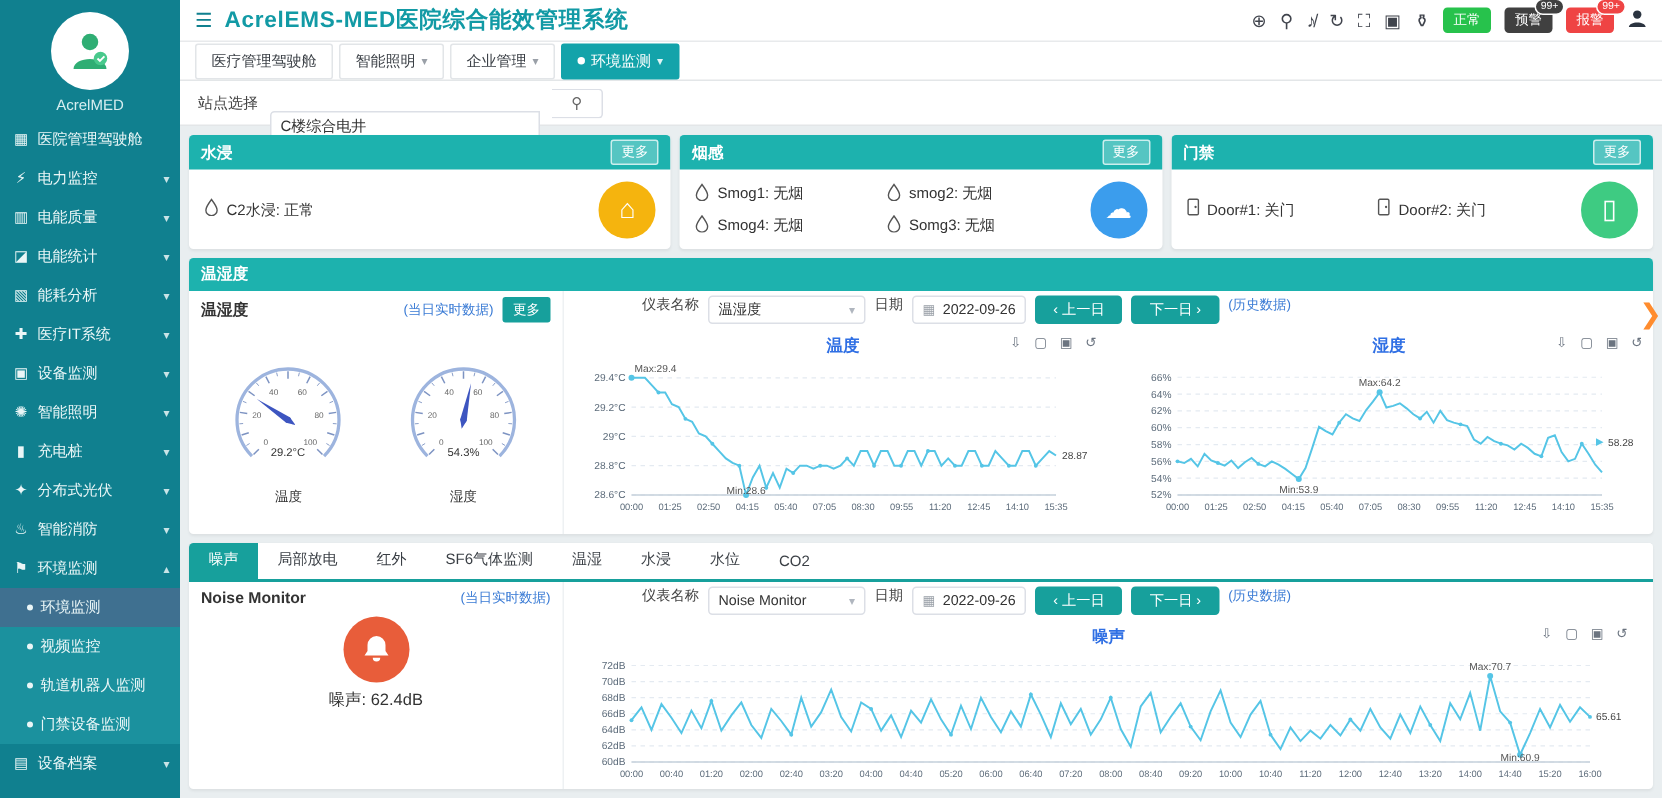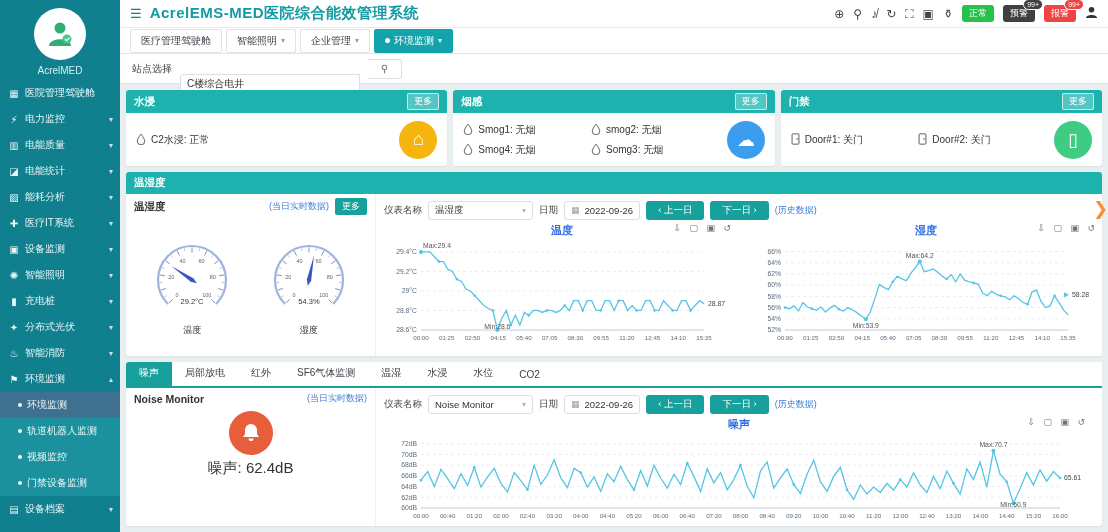--- a/index.html
+++ b/index.html
@@ -72,37 +72,37 @@
   .left-col { width:250px; border-right:1px solid #eef1f3; padding:4px 8px; display:flex; flex-direction:column; flex-shrink:0; }
   .left-head { display:flex; align-items:center; gap:6px; }
   .sub-title { font-size:10.5px; font-weight:bold; color:#333; flex:1; }
   .link-blue { font-size:9px; color:#3a7bd5; cursor:pointer; white-space:nowrap; }
   .btn-teal-sm { font-size:9px; background:#17a09c; color:#fff; border:none; border-radius:2px; padding:2px 7px; cursor:pointer; }
   .gauges { flex:1; display:flex; justify-content:space-around; align-items:center; }
   .gauge-box { text-align:center; }
   .gauge-label { font-size:9px; color:#333; margin-top:-2px; }
 
   .right-col { flex:1; display:flex; flex-direction:column; padding:3px 8px 0 8px; overflow:hidden; }
-  .controls { height:26px; display:flex; align-items:center; gap:6px; font-size:9.5px; color:#444; }
+  .controls { height:26px; display:flex; gap:6px; font-size:9.5px; color:#444;margin-left:44px; }
   .sel-box, .date-box { height:19px; border:1px solid #dcdfe6; border-radius:3px; background:#fff; display:flex; align-items:center; gap:5px; padding:0 6px; font-size:9.5px; color:#333; cursor:pointer; white-space:nowrap; }
   .sel-box { min-width:105px; justify-content:space-between; }
   .sel-box .caret { color:#b0b6bf; font-size:8px; }
   .date-box .cal { color:#9aa0a8; font-size:9px; }
   .btn-day { height:19px; background:#17a09c; color:#fff; border:none; border-radius:3px; font-size:9.5px; padding:0 12px; cursor:pointer; white-space:nowrap; }
   .charts-row { flex:1; display:flex; gap:8px; overflow:hidden; }
   .chart-block { flex:1; position:relative; display:flex; flex-direction:column; }
   .chart-toolbar { position:absolute; top:0; right:6px; font-size:9px; color:#6b7480; letter-spacing:3px; cursor:pointer; }
   .chart-title { text-align:center; font-size:11px; font-weight:bold; color:#2f6fe4; height:15px; }
 
   
   .ntabs { height:26px; display:flex; align-items:flex-end; border-bottom:2px solid #17a09c; background:#fff; flex-shrink:0; }
   .ntab { font-size:10px; color:#3a3f45; padding:6px 13px; cursor:pointer; white-space:nowrap; }
   .ntab.active { background:#17a09c; color:#fff; }
   .noise-icon-circle { width:44px; height:44px; border-radius:50%; background:#e85d3a; margin:6px auto 4px auto; display:flex; align-items:center; justify-content:center; }
-  .noise-reading { text-align:center; font-size:15px; color:#333; }
+  .noise-reading { text-align:center; font-size:11px; color:#333; }
   text { font-family:"Liberation Sans","DejaVu Sans",sans-serif; }
 </style>
 </head>
 <body>
 
 <div class="app">
 
   <aside class="sidebar">
     <div class="logo-wrap">
       <div class="logo-circle">
@@ -174,25 +174,25 @@
           <span class="si-icon">⚑</span>
           <span class="si-label">环境监测</span>
           <span class="si-chev">▴</span>
         </div>
         <div class="side-sub active">
           <span class="dot"></span>
           <span>环境监测</span>
         </div>
         <div class="side-sub">
           <span class="dot"></span>
-          <span>轨道机器人监测</span>
+          <span>视频监控</span>
         </div>
         <div class="side-sub">
           <span class="dot"></span>
-          <span>视频监控</span>
+          <span>轨道机器人监测</span>
         </div>
         <div class="side-sub">
           <span class="dot"></span>
           <span>门禁设备监测</span>
         </div>
         <div class="side-item">
           <span class="si-icon">▤</span>
           <span class="si-label">设备档案</span>
           <span class="si-chev">▾</span>
         </div>

